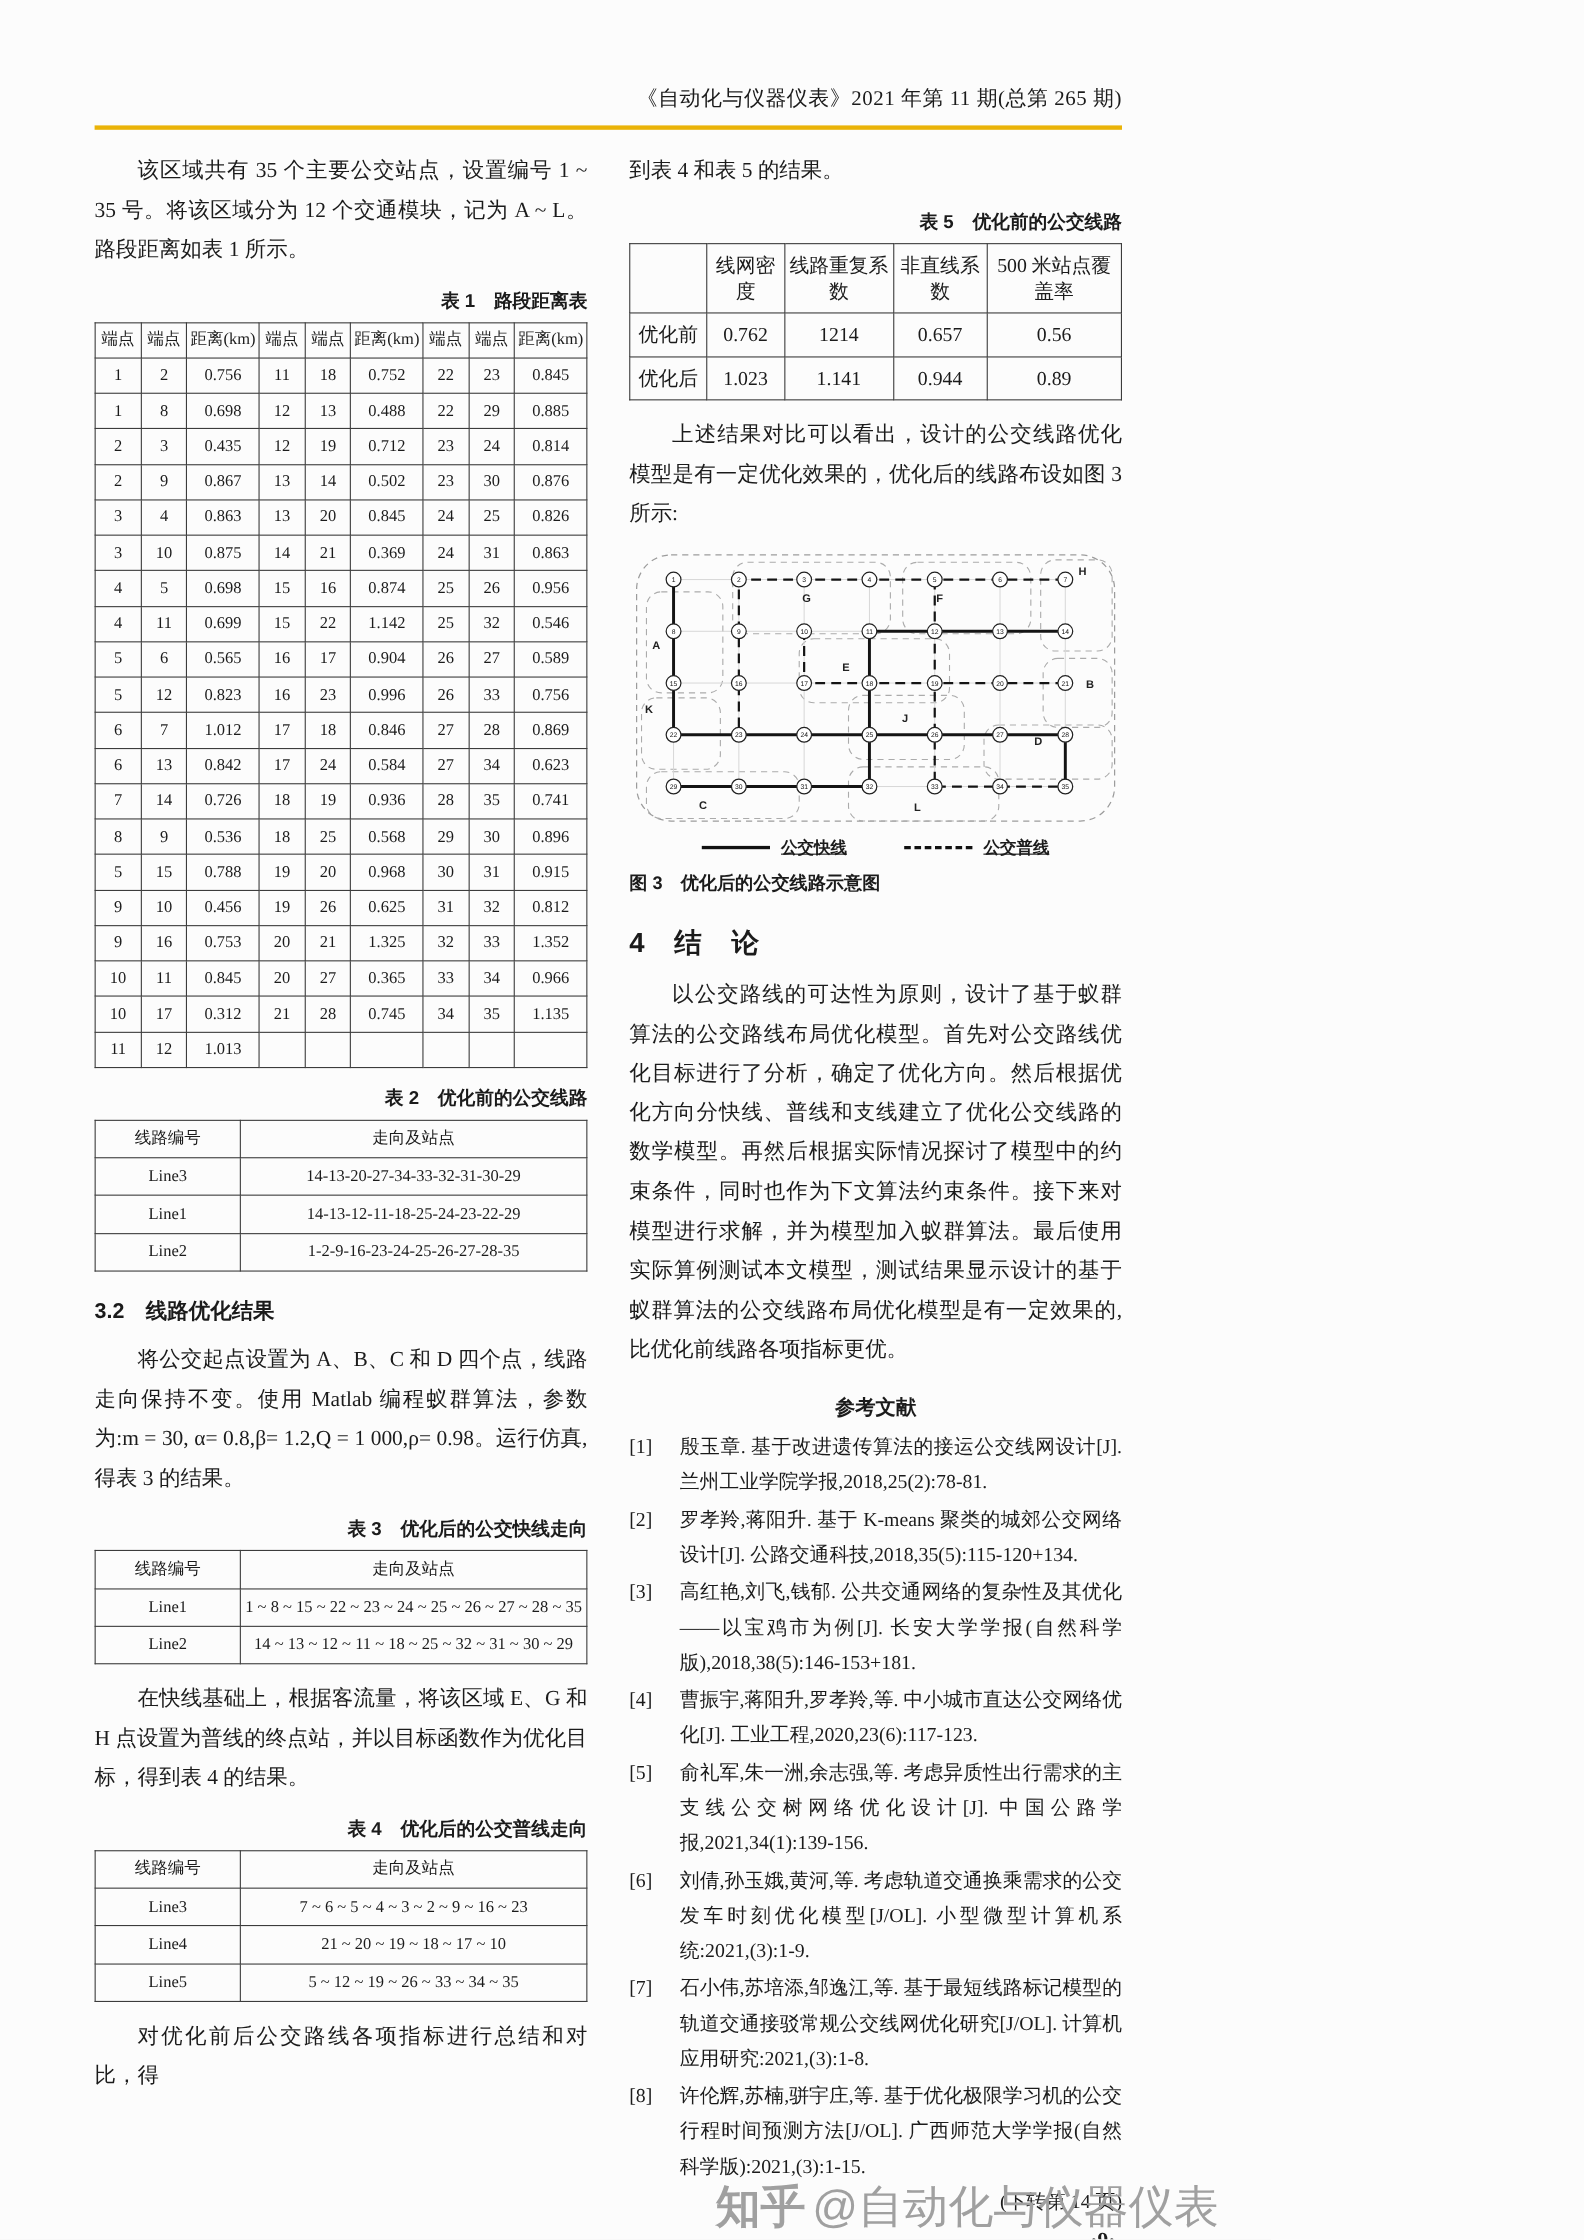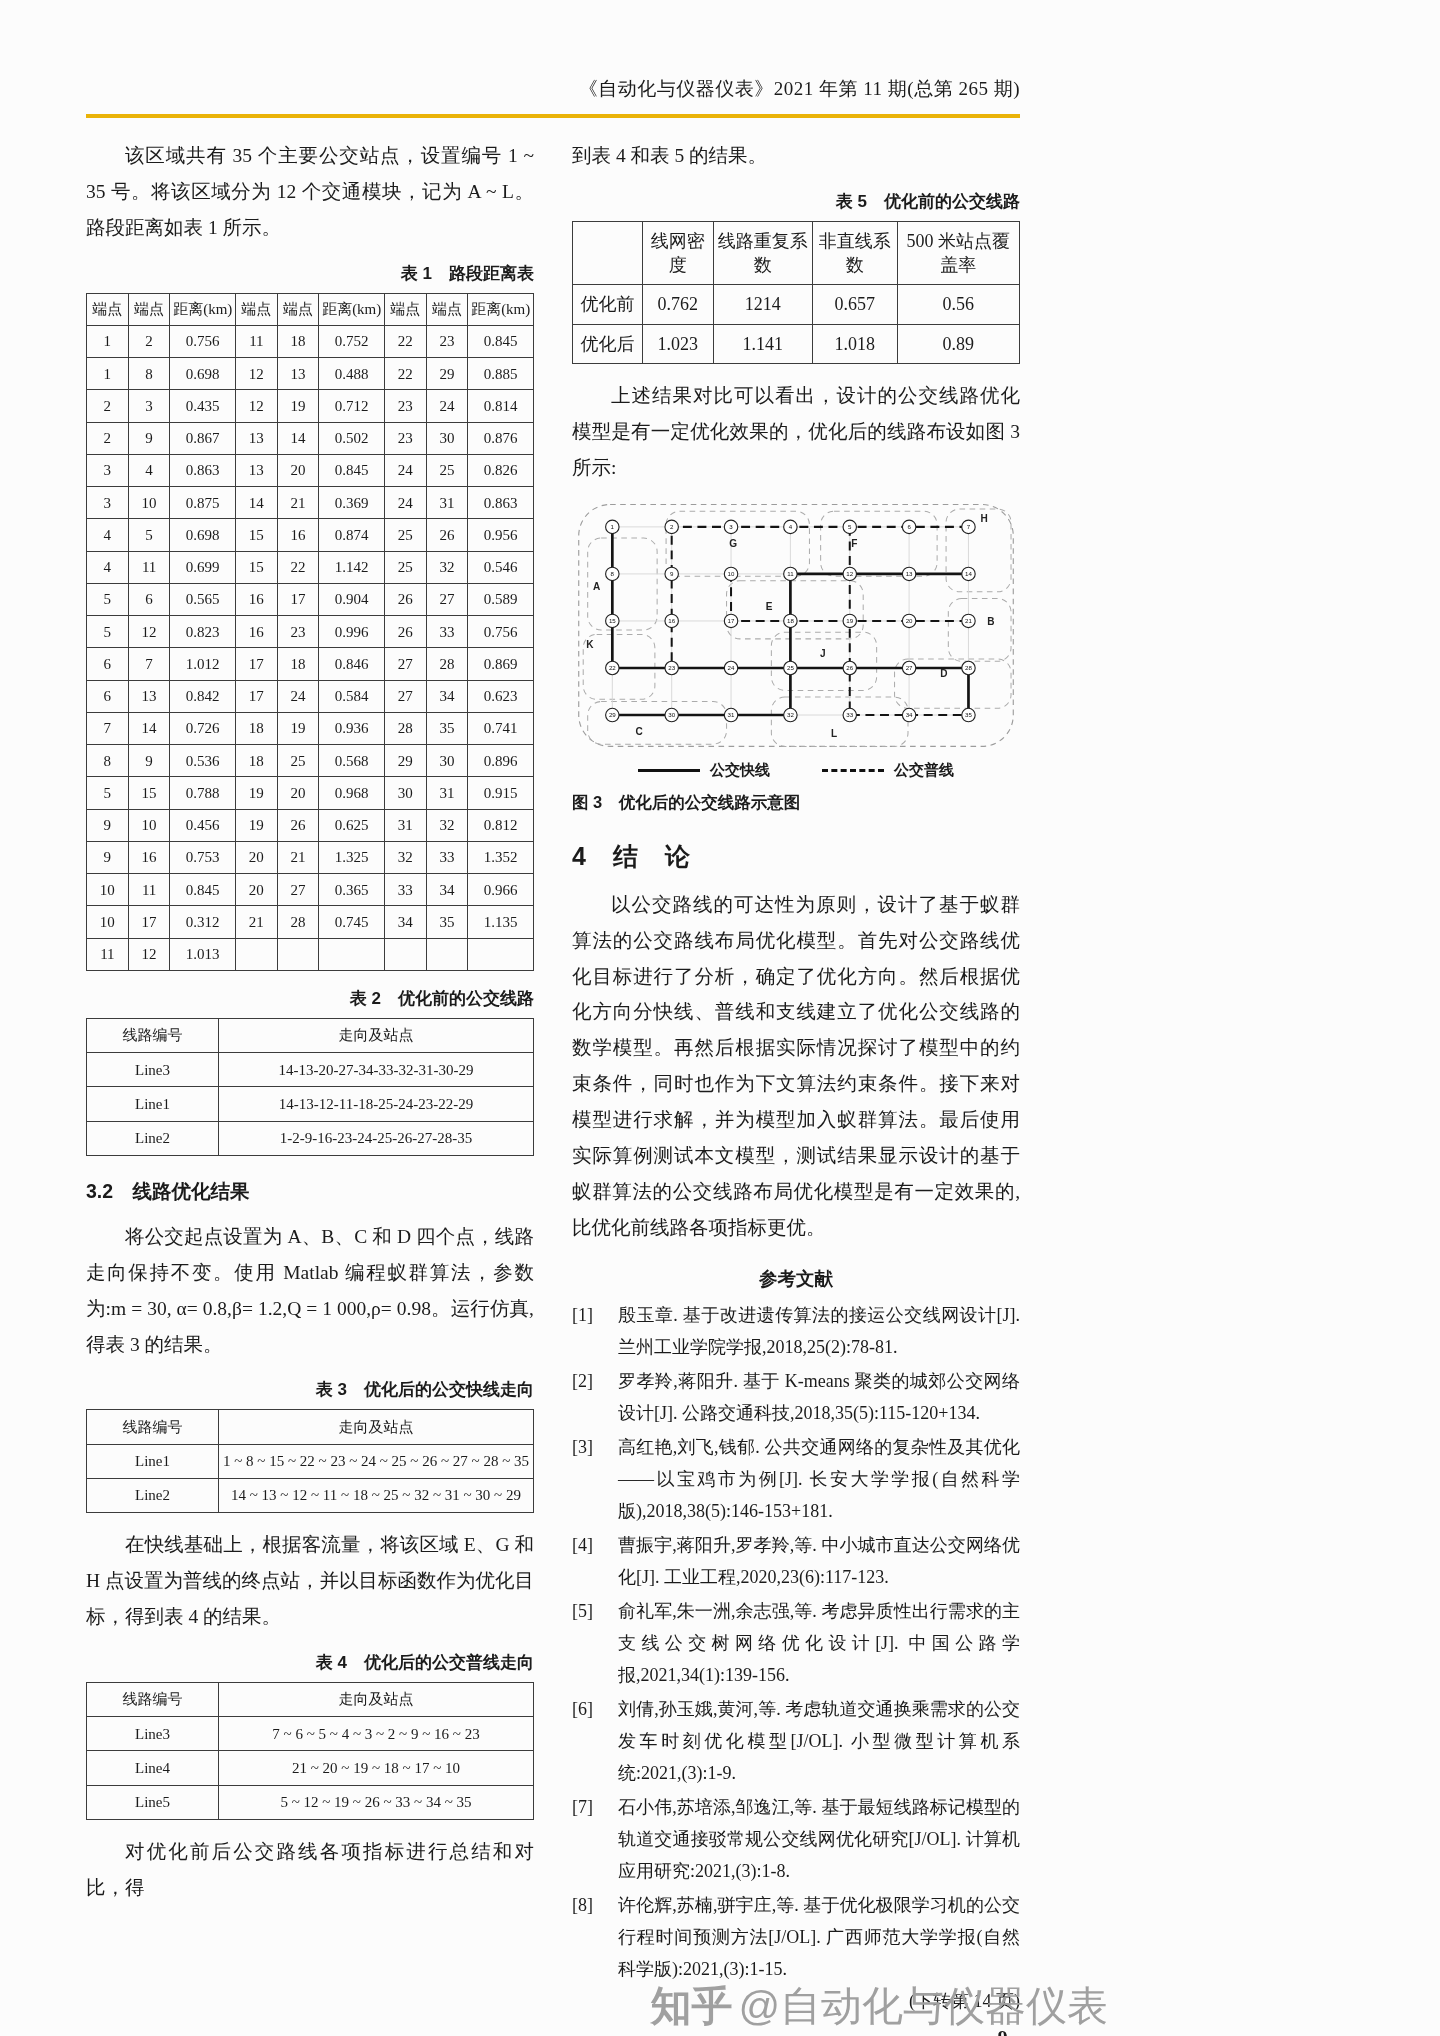--- a/index.html
+++ b/index.html
@@ -48,21 +48,21 @@
   table.t5 th:first-child, table.t5 td:first-child { width: 70px; }
   table.t5 td, table.t5 th { padding: 7px 2px; }
 
   .section-heading { font-size: 19.5px; margin: 22px 0 8px; }
   .section-heading.large { font-size: 25px; margin: 26px 0 10px; letter-spacing: 1px; }
 
   .figure-wrap { margin-top: 14px; }
   .figure-wrap svg { display: block; width: 100%; height: auto; }
   .legend { display: flex; justify-content: center; align-items: center; gap: 52px;
     margin-top: 8px; font-family: "Liberation Sans", sans-serif; font-weight: bold; font-size: 15px; }
-  .legend-item { display: inline-flex; align-items: center; }
+  .legend-item { display: inline-flex; align-items: center; text-decoration: underline; }
   .legend-line { display: inline-block; width: 62px; height: 0; border-top: 3px solid #111; margin-right: 10px; }
   .legend-line.dashed { border-top: 3px dashed #111; }
   .fig-caption { font-size: 16.5px; text-align: left; margin-top: 12px; }
 
   .refs-title { font-size: 18.5px; text-align: center; margin: 20px 0 8px; }
   .reference { display: flex; font-size: 18px; line-height: 1.78; text-align: justify; margin-top: 2px; }
   .ref-num { flex: 0 0 46px; }
   .ref-text { flex: 1; }
 
   .continuation { text-align: right; font-size: 18px; margin-top: 4px; }
@@ -423,21 +423,21 @@
                 <td>优化前</td>
                 <td>0.762</td>
                 <td>1214</td>
                 <td>0.657</td>
                 <td>0.56</td>
               </tr>
               <tr>
                 <td>优化后</td>
                 <td>1.023</td>
                 <td>1.141</td>
-                <td>1.018</td>
+                <td>0.944</td>
                 <td>0.89</td>
               </tr>
             </tbody>
           </table>
 
         <p class="body-text indent">上述结果对比可以看出，设计的公交线路优化模型是有一定优化效果的，优化后的线路布设如图 3 所示:</p>
 
         <div class="figure-wrap">
           <svg id="fig3-svg" viewBox="0 0 400 226">
               <rect x="6" y="4" width="388" height="216" rx="28" fill="none" stroke="#9c9c9c" stroke-width="1" stroke-dasharray="5 4"></rect>

